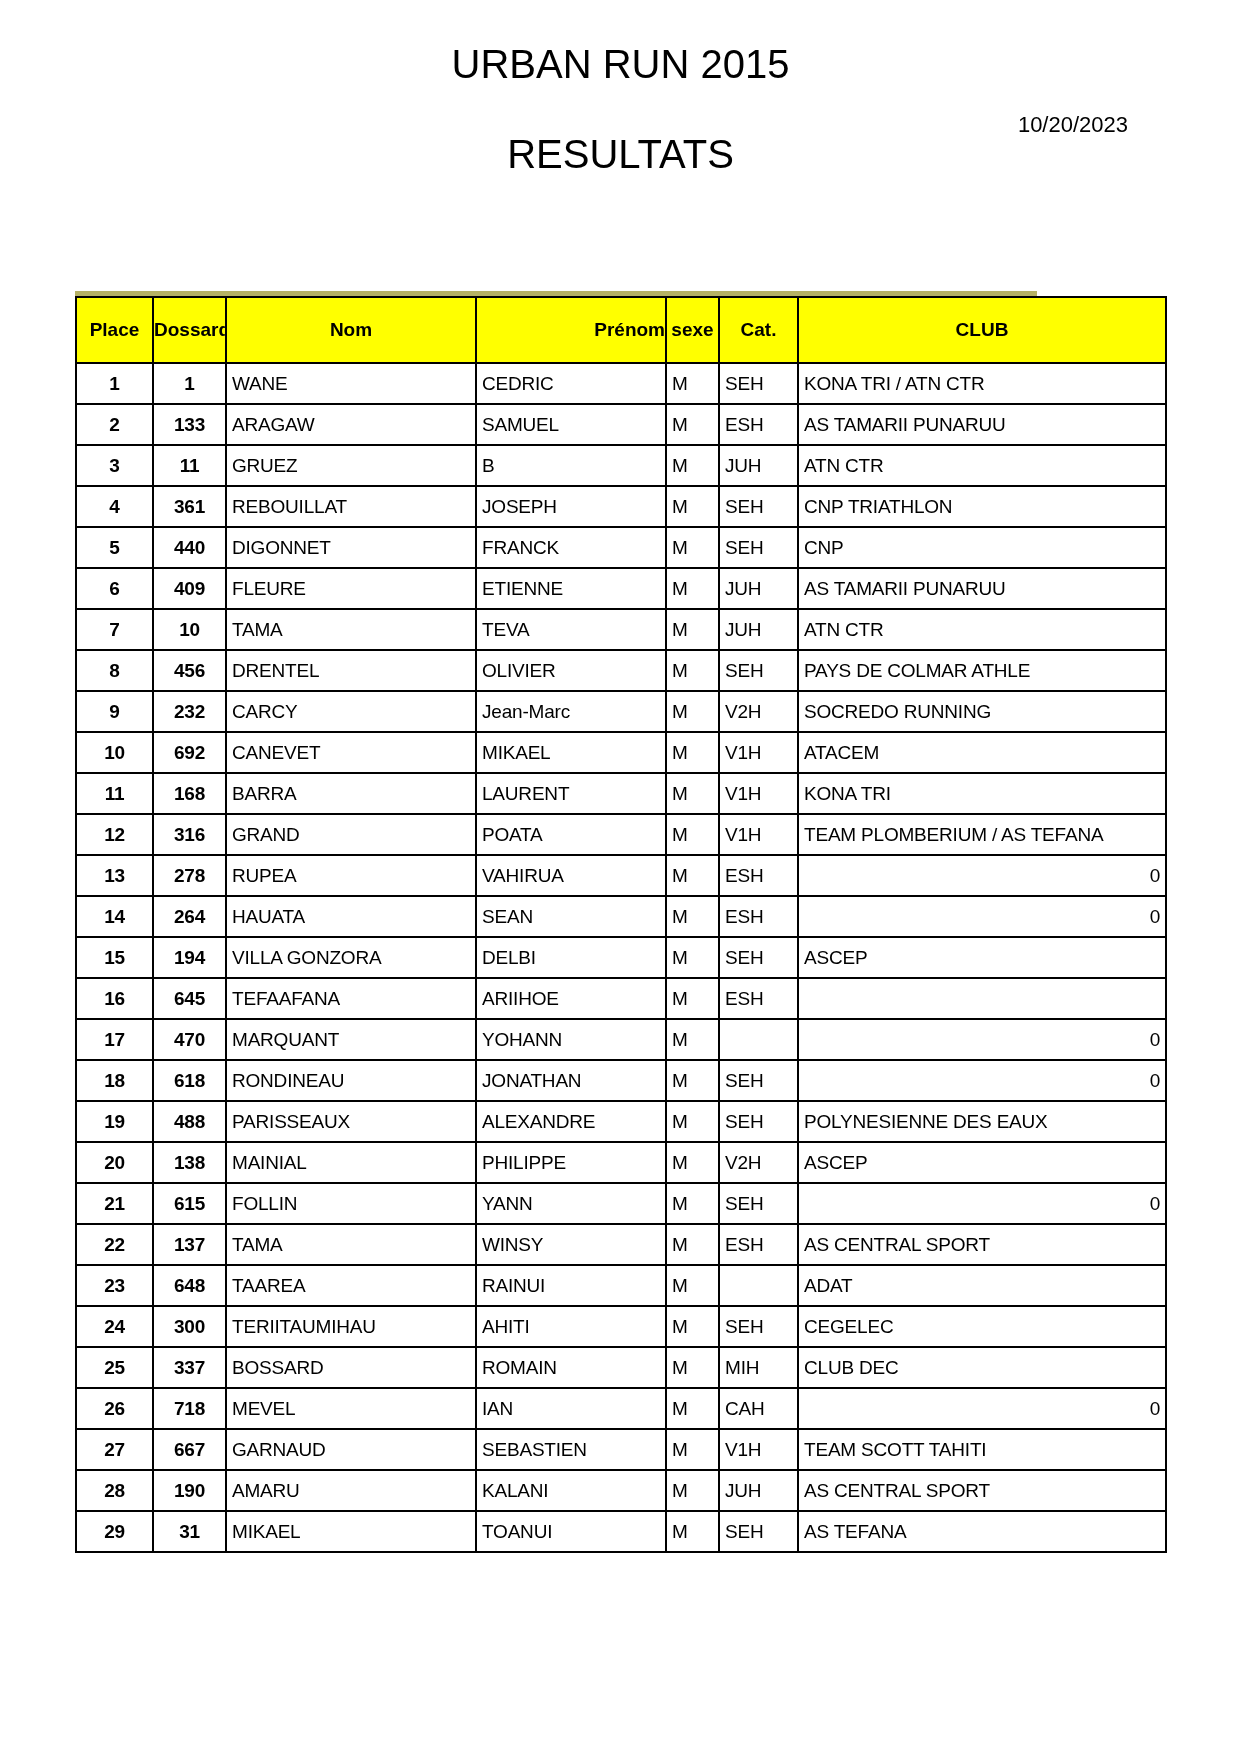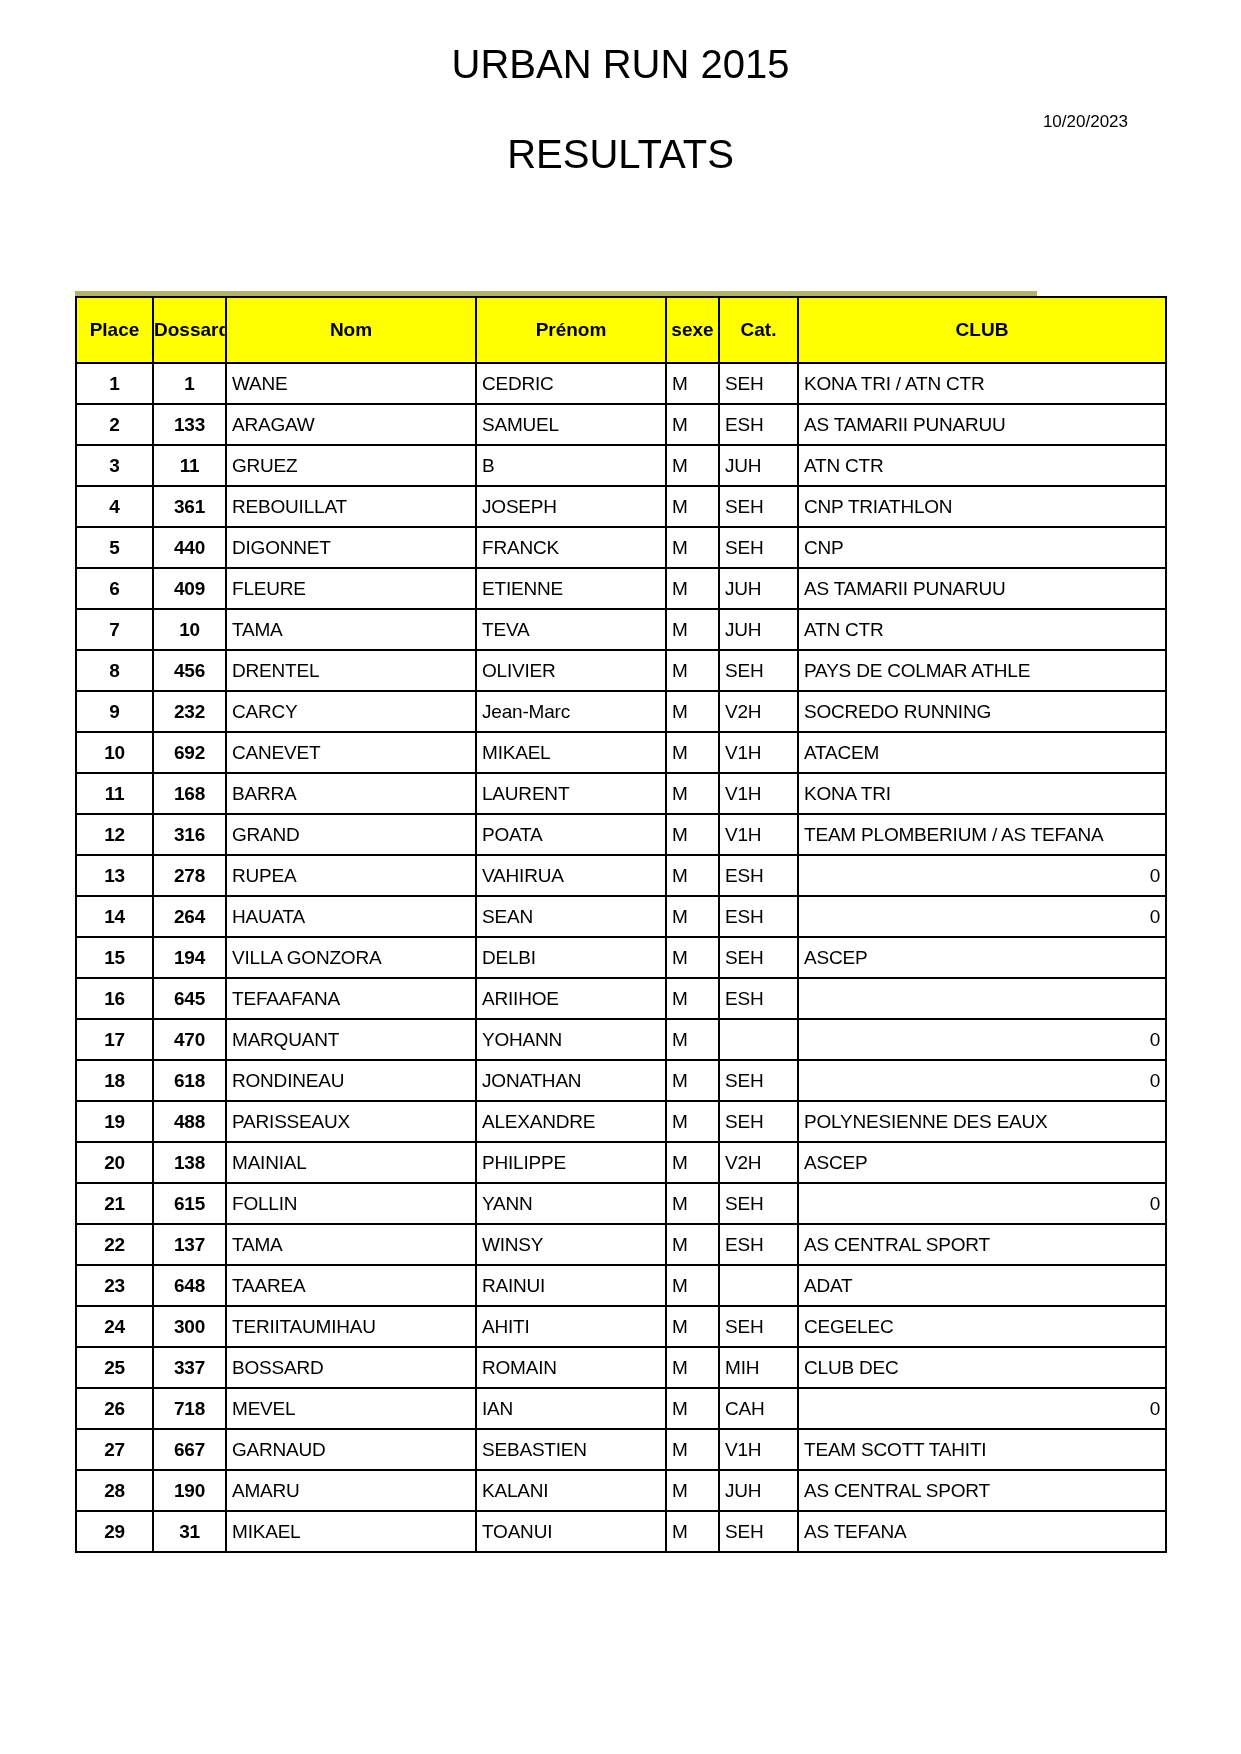--- a/index.html
+++ b/index.html
@@ -19,21 +19,21 @@
     width: 1241px;
     text-align: center;
     font-size: 40px;
     font-weight: 400;
     letter-spacing: 0px;
   }
   .report-date {
     position: absolute;
     top: 112px;
     right: 113px;
-    font-size: 17px;
+    font-size: 22px;
     font-weight: 400;
     margin-left: 32px;
   }
   .page-subtitle {
     position: absolute;
     top: 132px;
     left: 0;
     width: 1241px;
     text-align: center;
     font-size: 40px;
@@ -103,21 +103,21 @@
       <col style="width:190px">
       <col style="width:53px">
       <col style="width:79px">
       <col style="width:368px">
     </colgroup>
     <thead>
       <tr>
         <th style="background: rgb(255, 255, 0);">Place</th>
         <th style="background: rgb(255, 255, 0);">Dossard</th>
         <th style="background: rgb(255, 255, 0);">Nom</th>
-        <th style="background: rgb(255, 255, 0);">Prénom</th>
+        <th style="background: rgb(255, 255, 0); text-align: right;">Prénom</th>
         <th style="background: rgb(255, 255, 0);">sexe</th>
         <th style="background: rgb(255, 255, 0);">Cat.</th>
         <th style="background: rgb(255, 255, 0);">CLUB</th>
       </tr>
     </thead>
     <tbody>
         <tr>
     <td class="c-place">1</td>
     <td class="c-dossard">1</td>
     <td class="c-nom">WANE</td>

